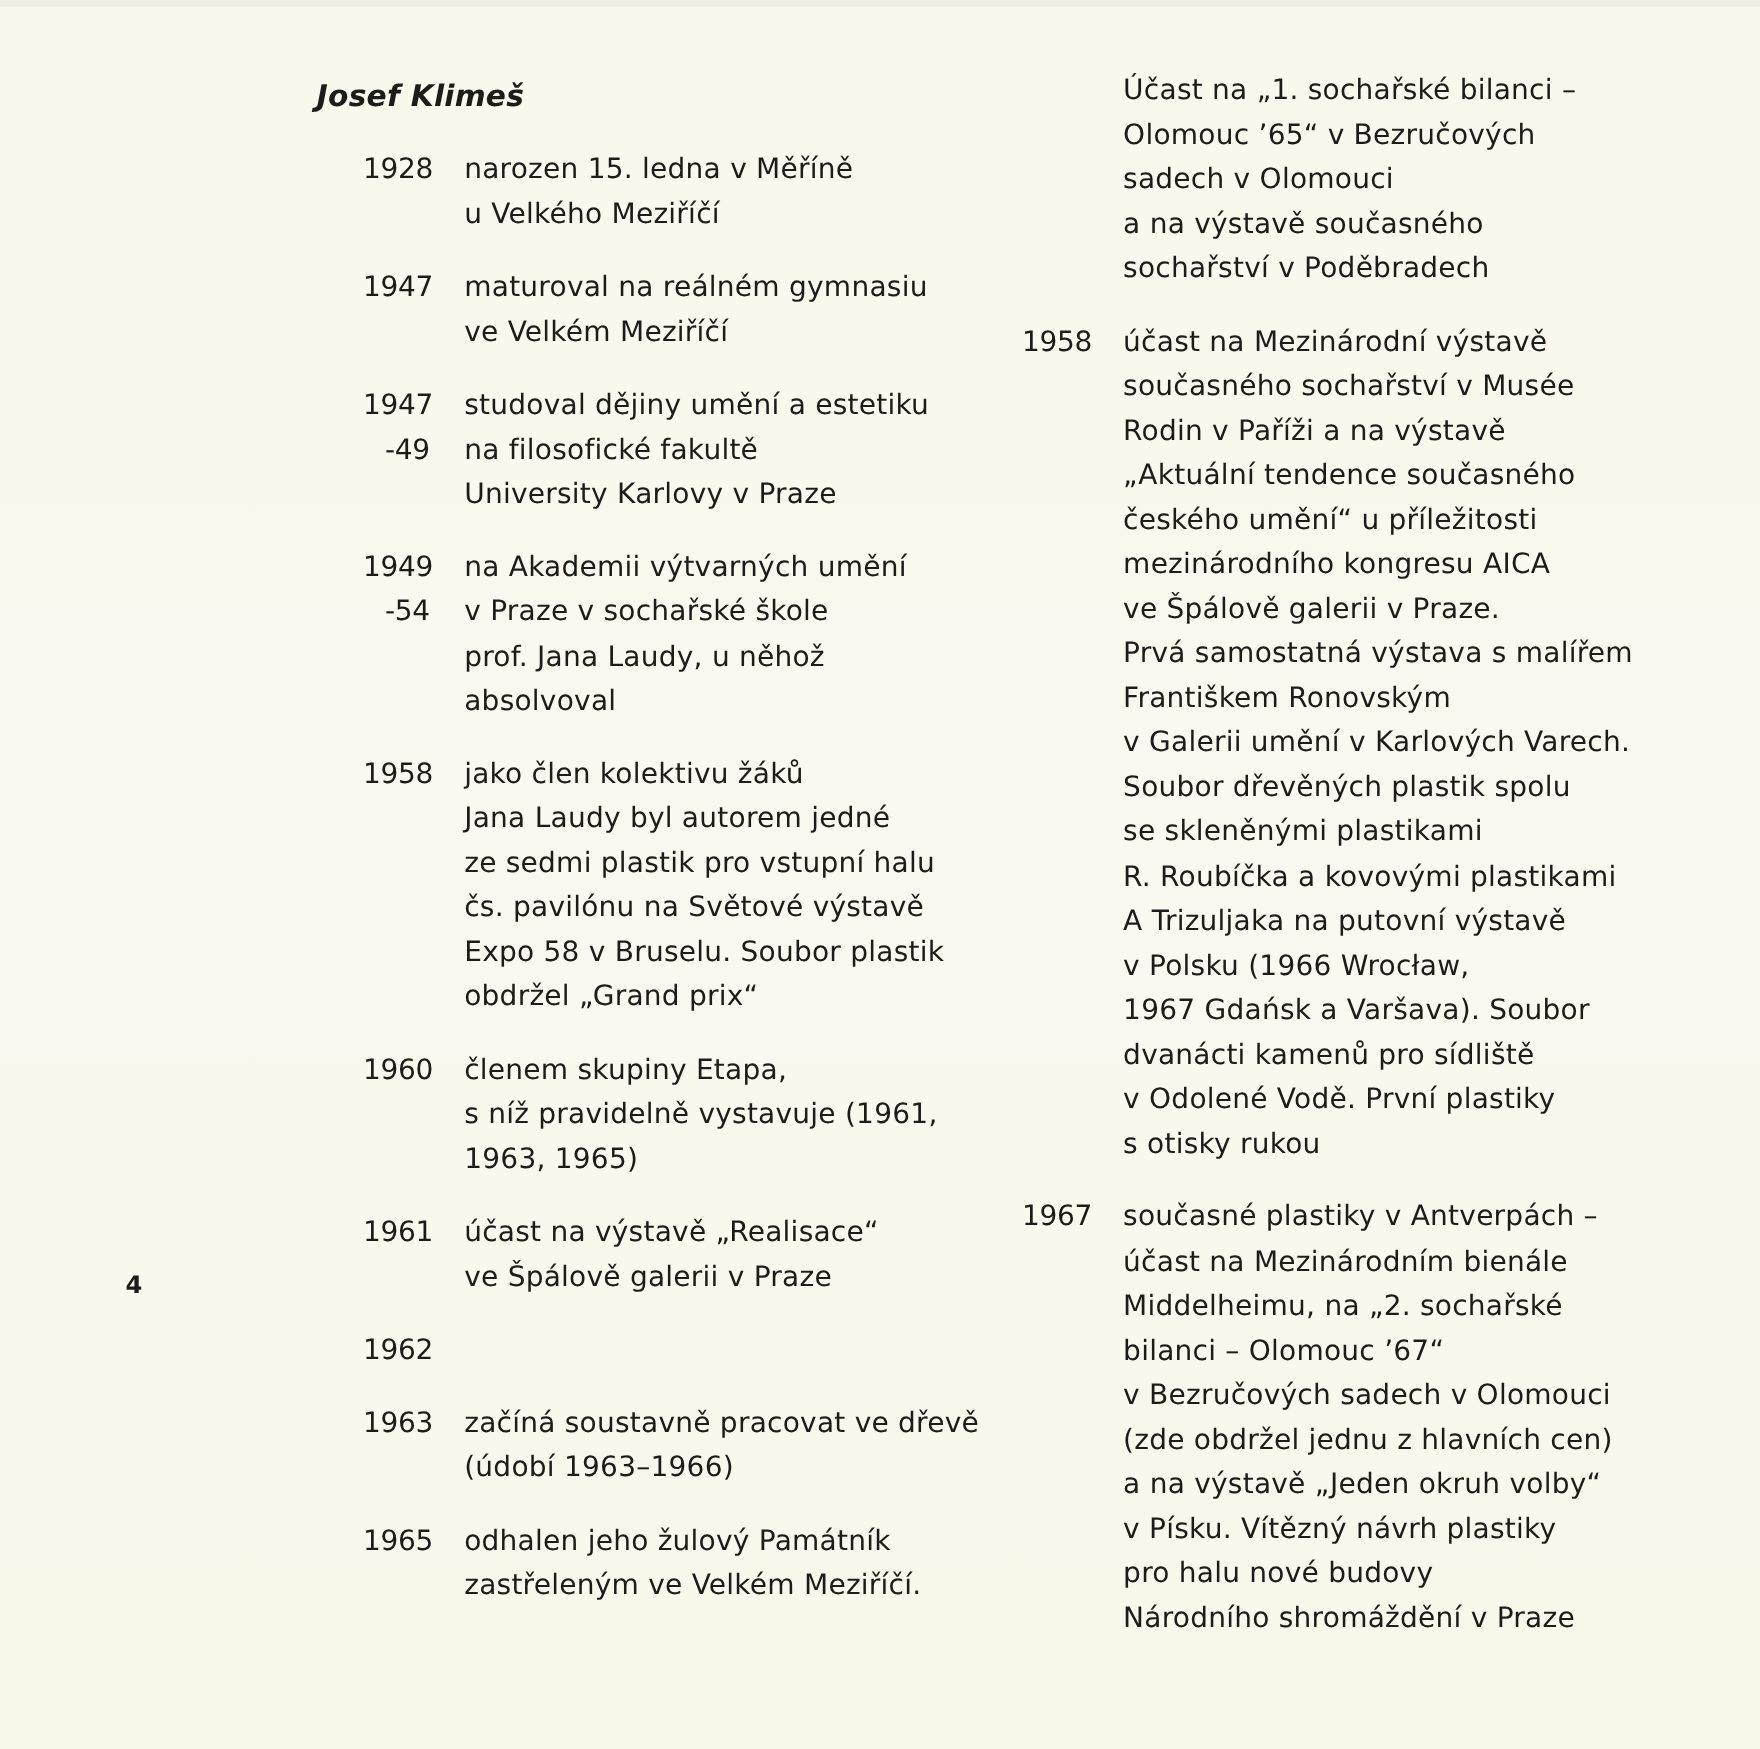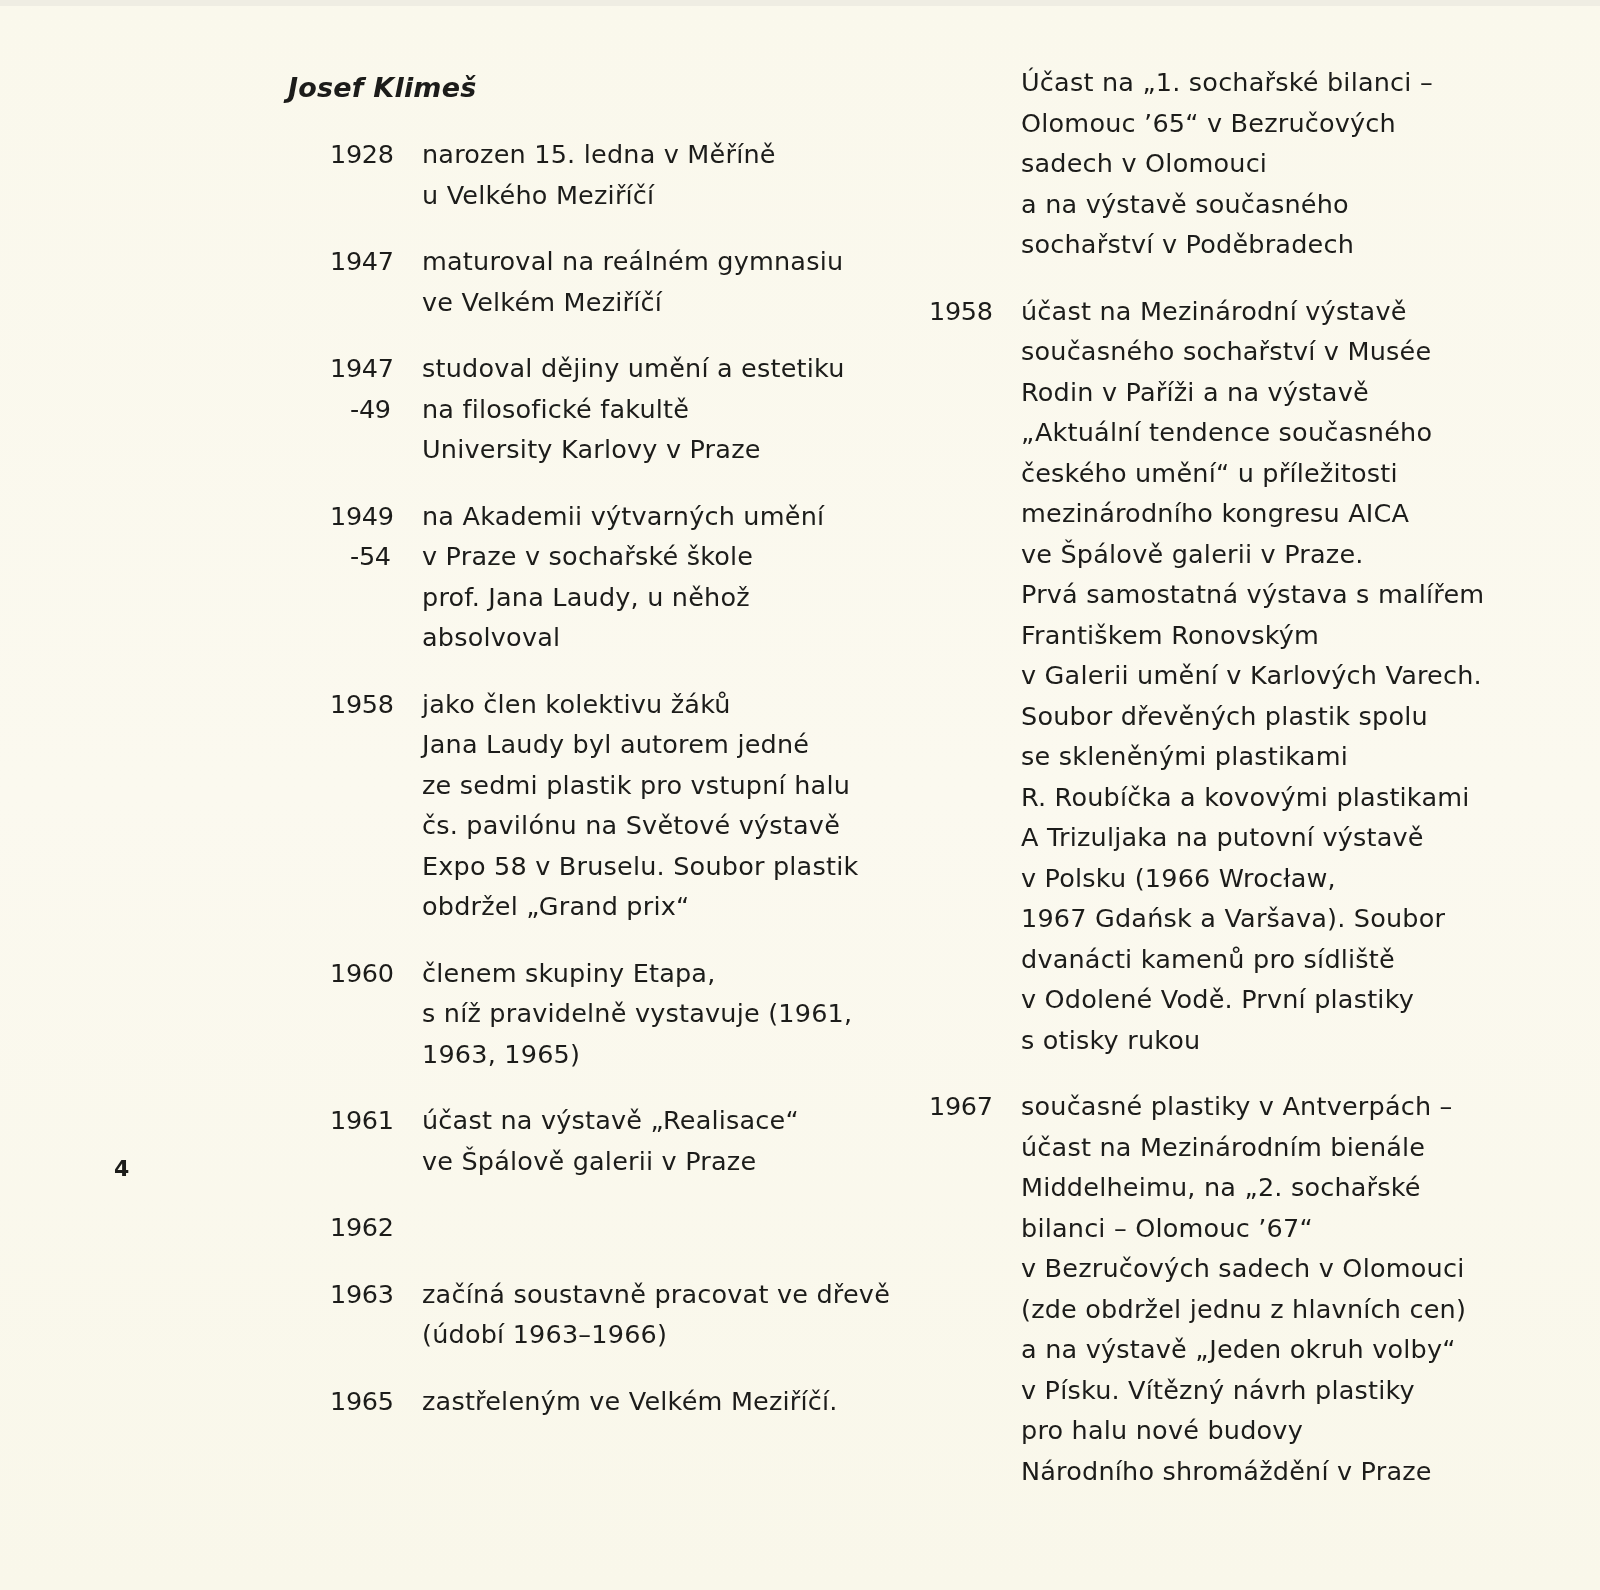--- a/index.html
+++ b/index.html
@@ -160,20 +160,21 @@
       <div class="entry">
         <div class="year"><span class="y-line">1963</span></div>
         <div class="text">
           <span class="t-line">začíná soustavně pracovat ve dřevě</span>
           <span class="t-line">(údobí 1963–1966)</span>
         </div>
       </div>
       <div class="entry">
         <div class="year"><span class="y-line">1965</span></div>
         <div class="text">
+          <span class="t-line">odhalen jeho žulový Památník</span>
           <span class="t-line">zastřeleným ve Velkém Meziříčí.</span>
         </div>
       </div>
     </div>
   <div class="column col-right" id="col-right">
       <div class="entry">
         <div class="year"><span class="y-line"></span></div>
         <div class="text">
           <span class="t-line">Účast na „1. sochařské bilanci –</span>
           <span class="t-line">Olomouc ’65“ v Bezručových</span>

